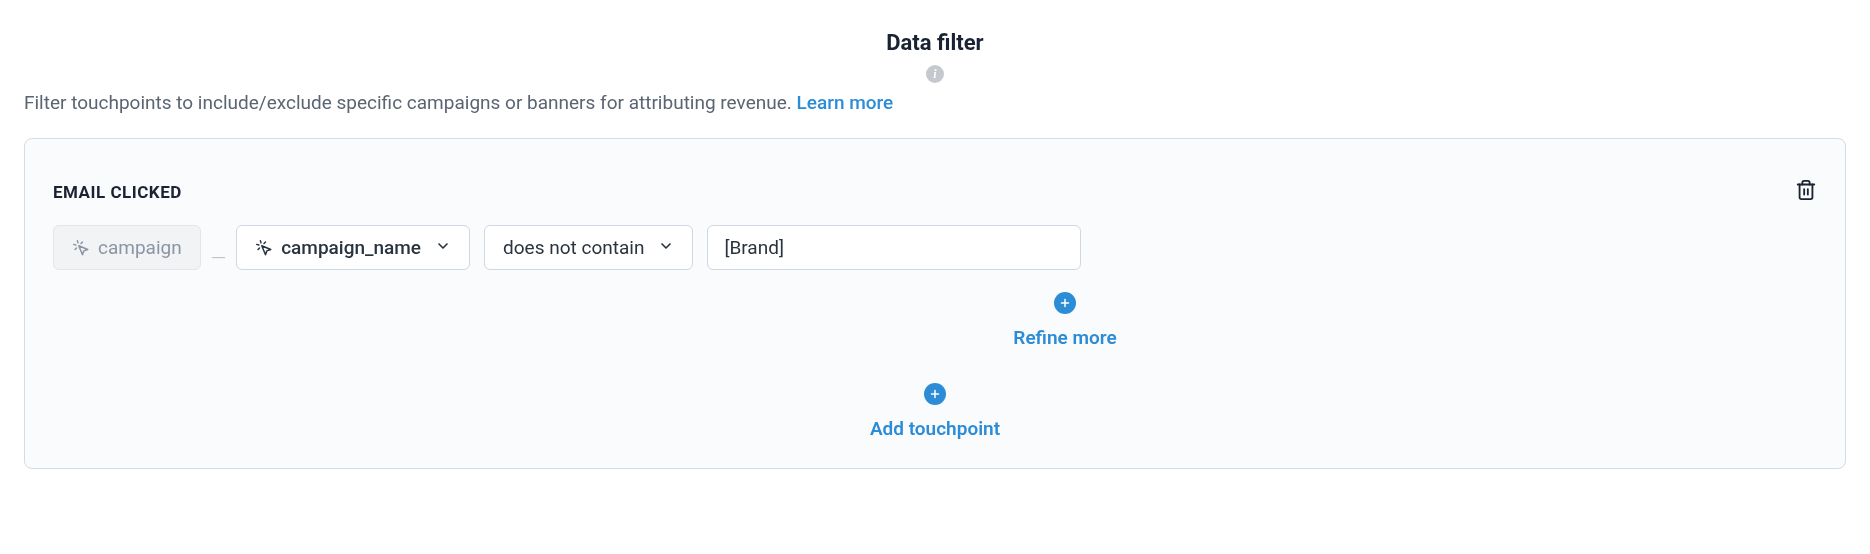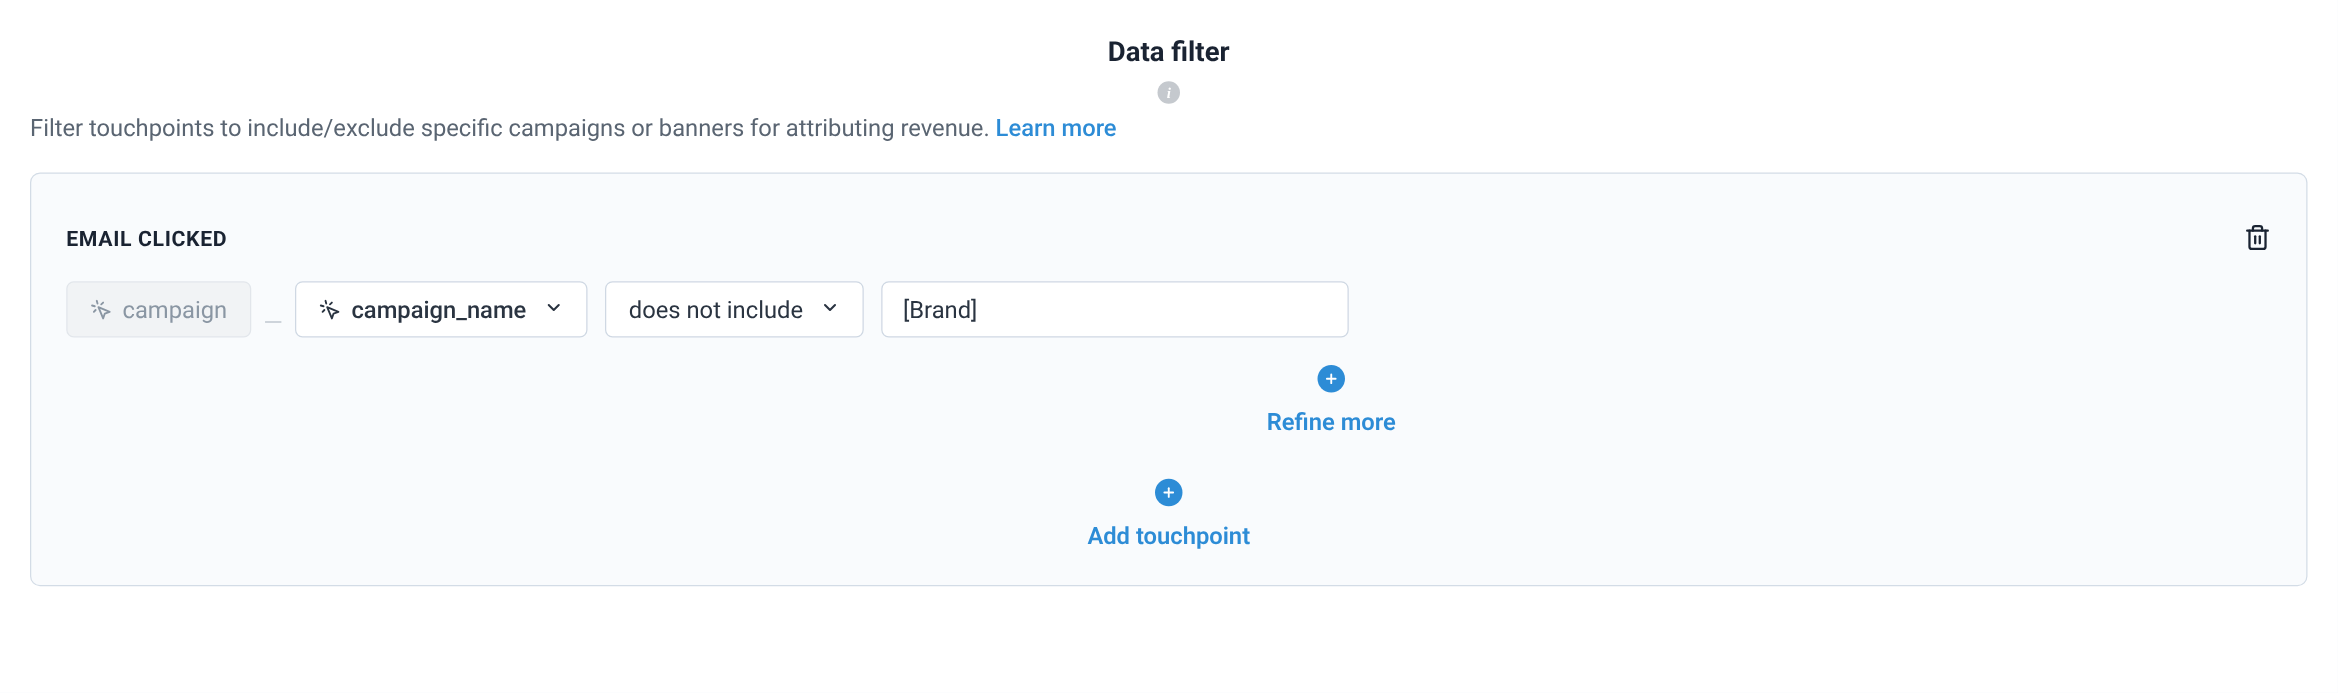--- a/index.html
+++ b/index.html
@@ -204,21 +204,21 @@
         </span>
         <span>campaign_name</span>
         <span class="chevron">
           <svg width="16" height="16" viewBox="0 0 24 24" fill="none" stroke="#2a3441" stroke-width="2.5" stroke-linecap="round" stroke-linejoin="round">
             <polyline points="6 9 12 15 18 9"></polyline>
           </svg>
         </span>
       </div>
 
       <div class="chip chip-select">
-        <span>does not include</span>
+        <span>does not contain</span>
         <span class="chevron">
           <svg width="16" height="16" viewBox="0 0 24 24" fill="none" stroke="#2a3441" stroke-width="2.5" stroke-linecap="round" stroke-linejoin="round">
             <polyline points="6 9 12 15 18 9"></polyline>
           </svg>
         </span>
       </div>
 
       <input type="text" class="value-input" value="[Brand]" style="">
     </div>
 

